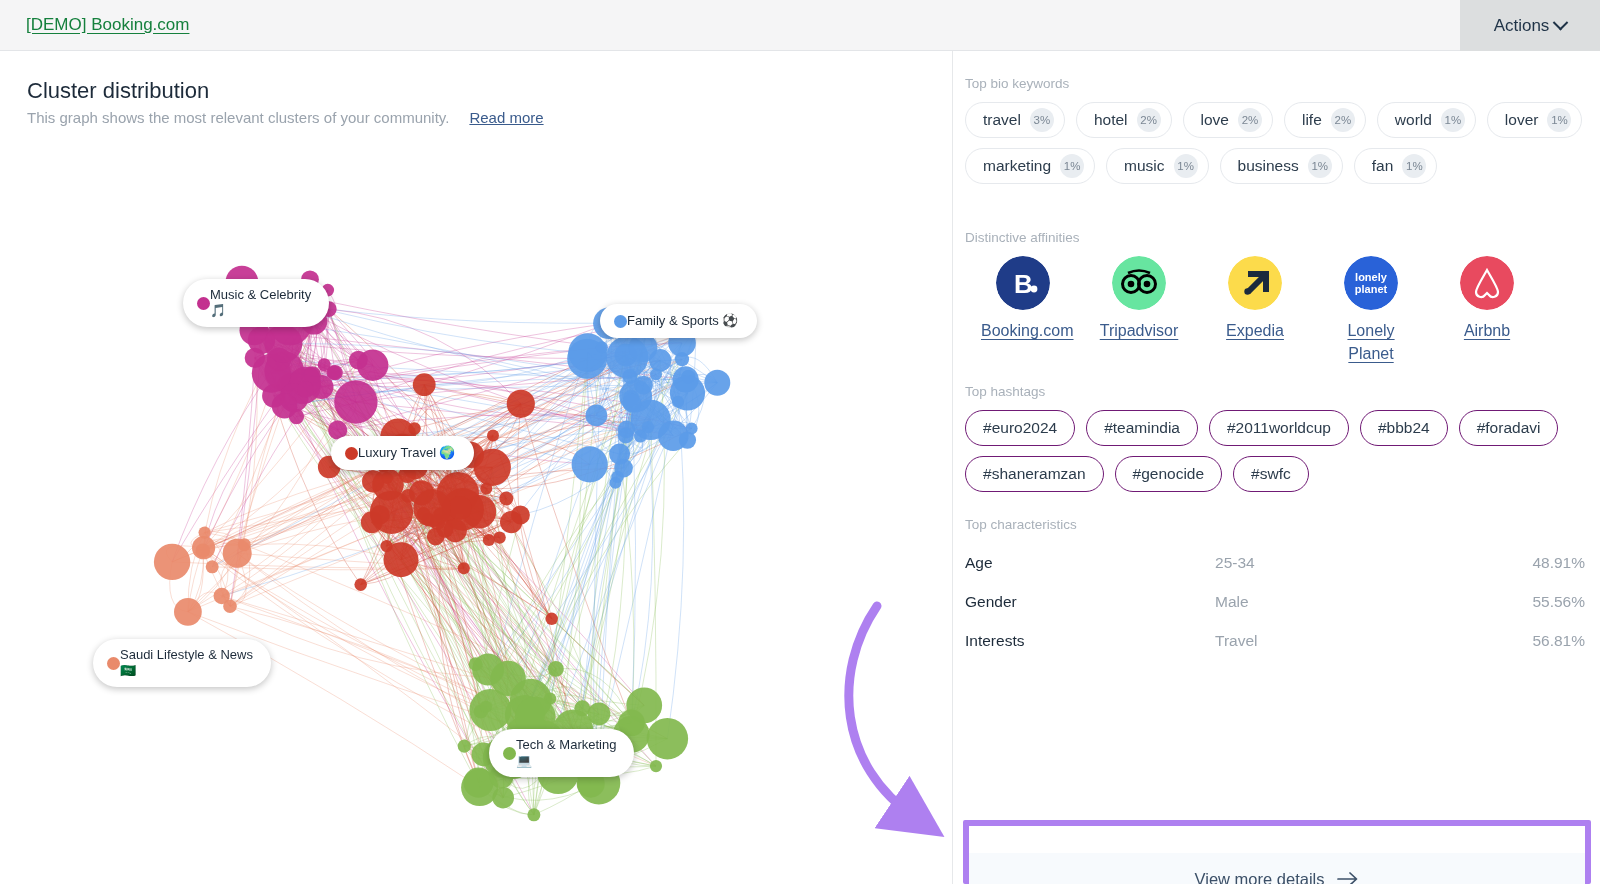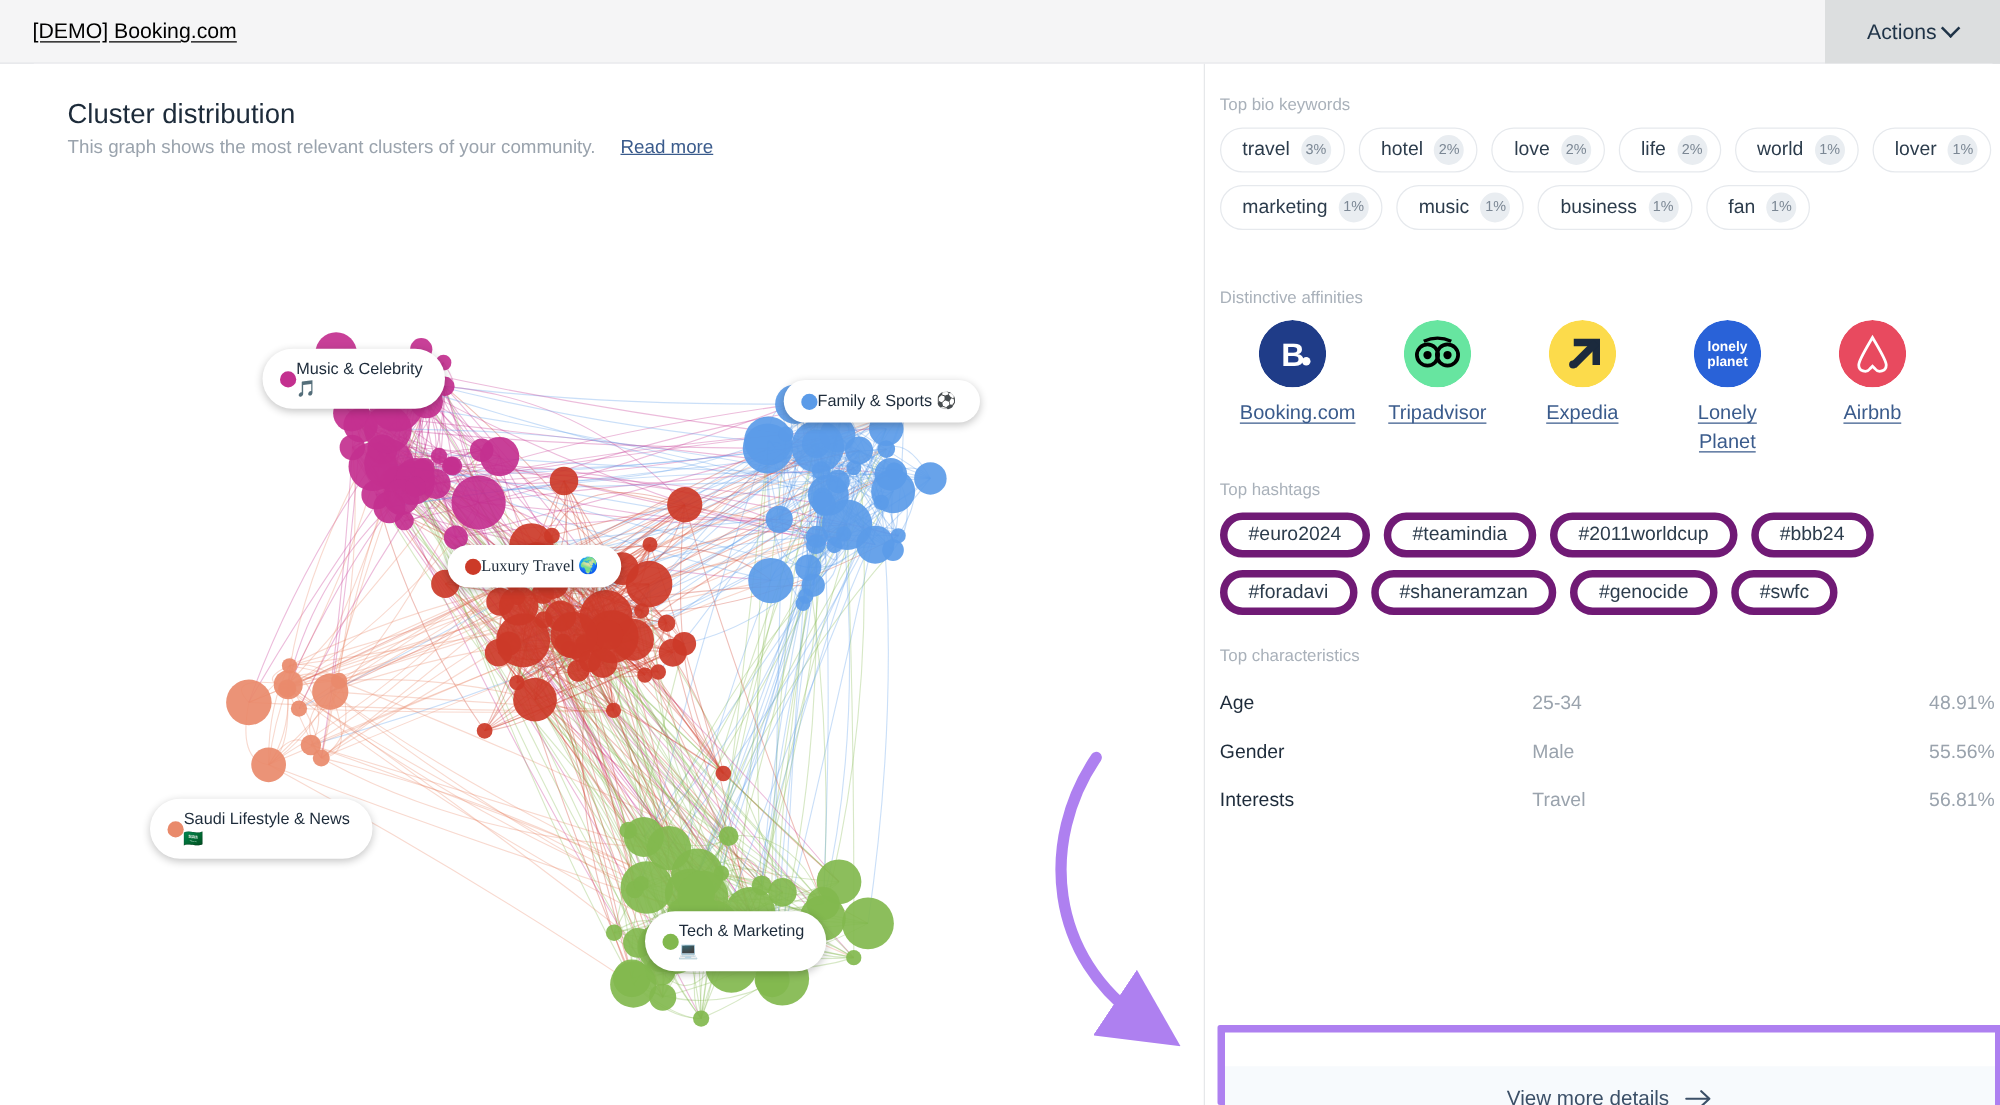--- a/index.html
+++ b/index.html
@@ -20,21 +20,21 @@
   .topbar {
     position: absolute; top: 0; left: 0;
     width: 1600px; height: 51px;
     background: #f5f5f6;
     border-bottom: 1px solid #e3e5e8;
     display: flex; align-items: center;
   }
   .topbar-title {
     margin-left: 26px;
     font-size: 17px;
-    color: #000000;
+    color: #15803d;
     text-decoration: underline;
     text-underline-offset: 3px;
     cursor: pointer;
   }
   .actions-btn {
     position: absolute; right: 0; top: 0;
     height: 51px; min-width: 140px;
     background: #dcdedf;
     display: flex; align-items: center; justify-content: center;
     gap: 6px;
@@ -48,21 +48,20 @@
     border-right: 2px solid #1f3347;
     border-bottom: 2px solid #1f3347;
     transform: rotate(45deg) translate(-2px,-2px);
   }
 
   
   .body-wrap {
     position: absolute; top: 51px; left: 0;
     width: 1594px; height: 833px;
     display: flex;
-    padding-left: 27px;
   }
   .left-pane {
     position: relative;
     width: 956px; height: 833px;
     background: #ffffff;
     border-right: 1px solid #e6e8ea;
     overflow: hidden;
   }
   .right-pane {
     position: relative;
@@ -126,21 +125,21 @@
   }
   .pill .pct {
     background: #e9edf1; color: #7b8794;
     border-radius: 50%;
     width: 24px; height: 24px;
     display: inline-flex; align-items: center; justify-content: center;
     font-size: 11.5px;
   }
   .tagpill {
     display: inline-flex; align-items: center;
-    border: 6px solid #701a75; border-radius: 22px;
+    border: 1px solid #701a75; border-radius: 22px;
     padding: 0 17px; height: 36px;
     font-size: 15.5px; color: #2c3c4c;
     background: #fff; cursor: pointer;
   }
 
   
   .aff-row { display: flex; gap: 0; }
   .aff { width: 116px; display: flex; flex-direction: column; align-items: center; cursor: pointer; }
   .aff .logo {
     width: 54px; height: 54px; border-radius: 50%;
@@ -1438,21 +1437,21 @@
       <div class="clabel two-line" style="left:183px; top:228px;">
         <span class="dot" style="background:#C3308F"></span>
         <span class="txt"><span>Music &amp; Celebrity</span><br><span>🎵</span></span>
       </div>
 
       <div class="clabel" style="left:600px; top:253px;">
         <span class="dot" style="background:#5B9BE8"></span>
         <span class="txt"><span>Family &amp; Sports</span> <span>⚽</span></span>
       </div>
 
-      <div class="clabel" style="left:331px; top:385px;font-family:Liberation Serif, serif;">
+      <div class="clabel" style="left:331px; top:385px;">
         <span class="dot" style="background:#CC3A28"></span>
         <span class="txt"><span>Luxury Travel</span> <span>🌍</span></span>
       </div>
 
       <div class="clabel two-line" style="left:93px; top:588px;">
         <span class="dot" style="background:#E98A6B"></span>
         <span class="txt"><span>Saudi Lifestyle &amp; News</span><br><span>🇸🇦</span></span>
       </div>
 
       <div class="clabel two-line" style="left:489px; top:678px;">

